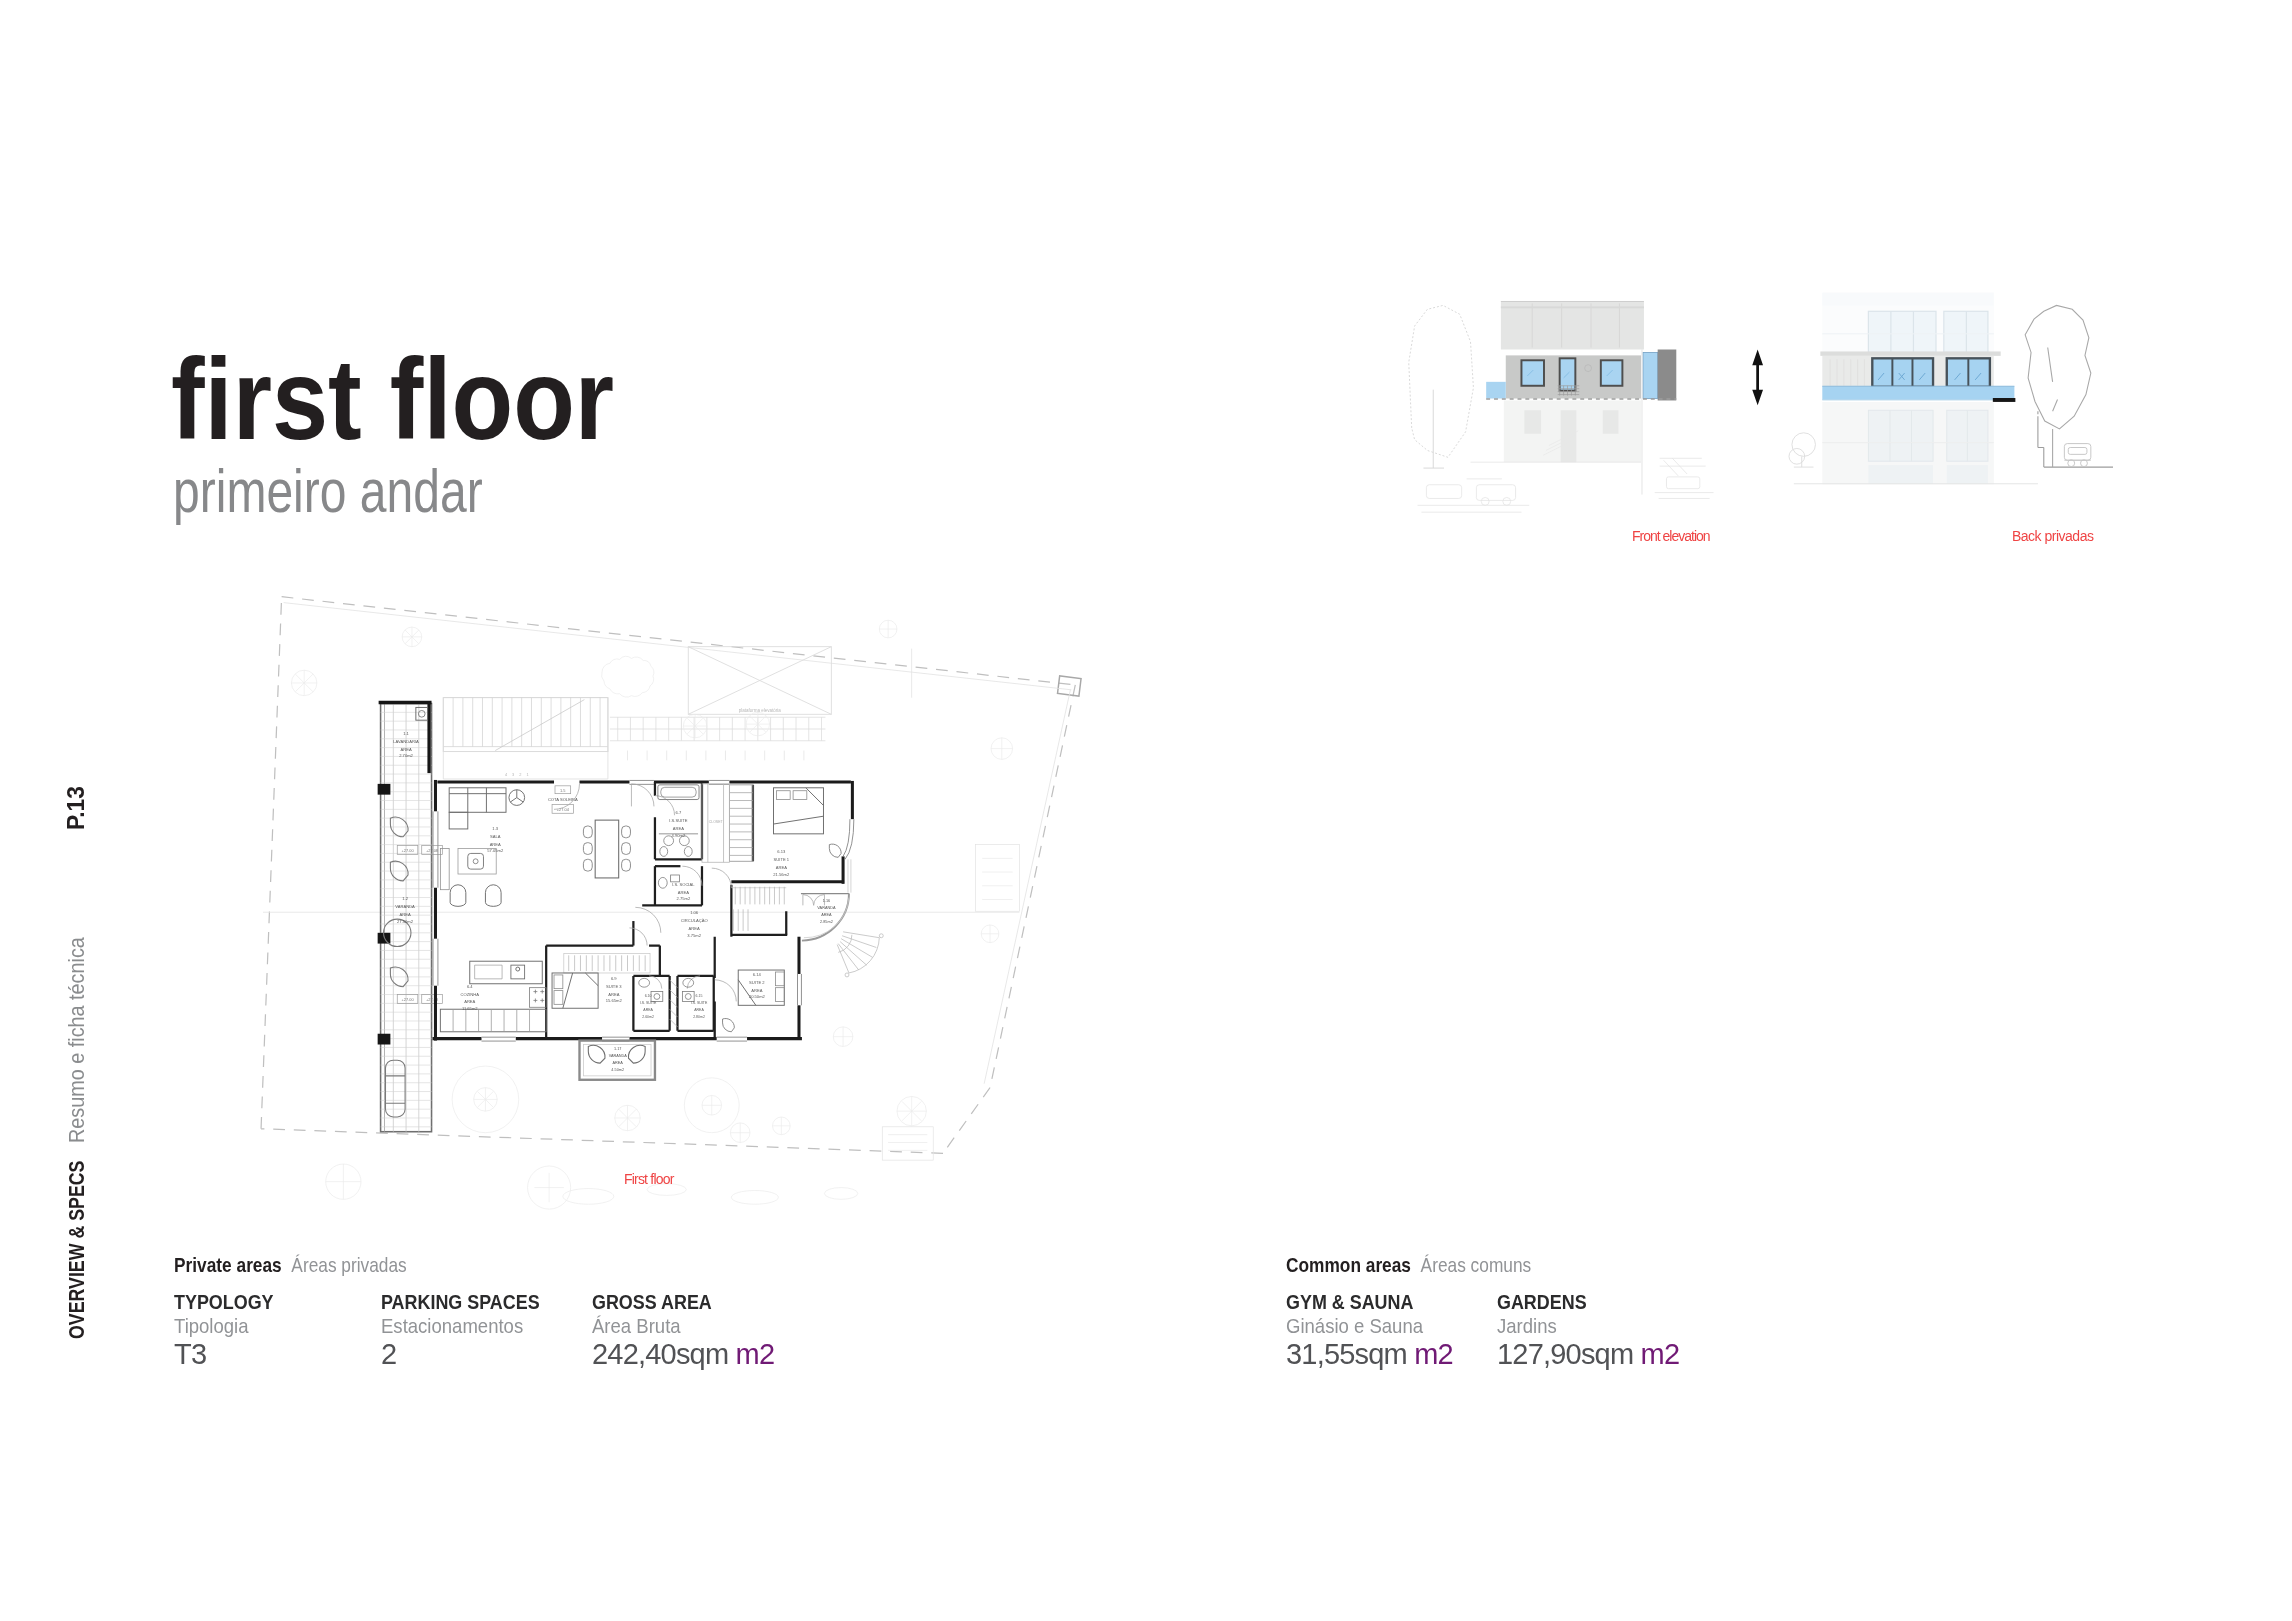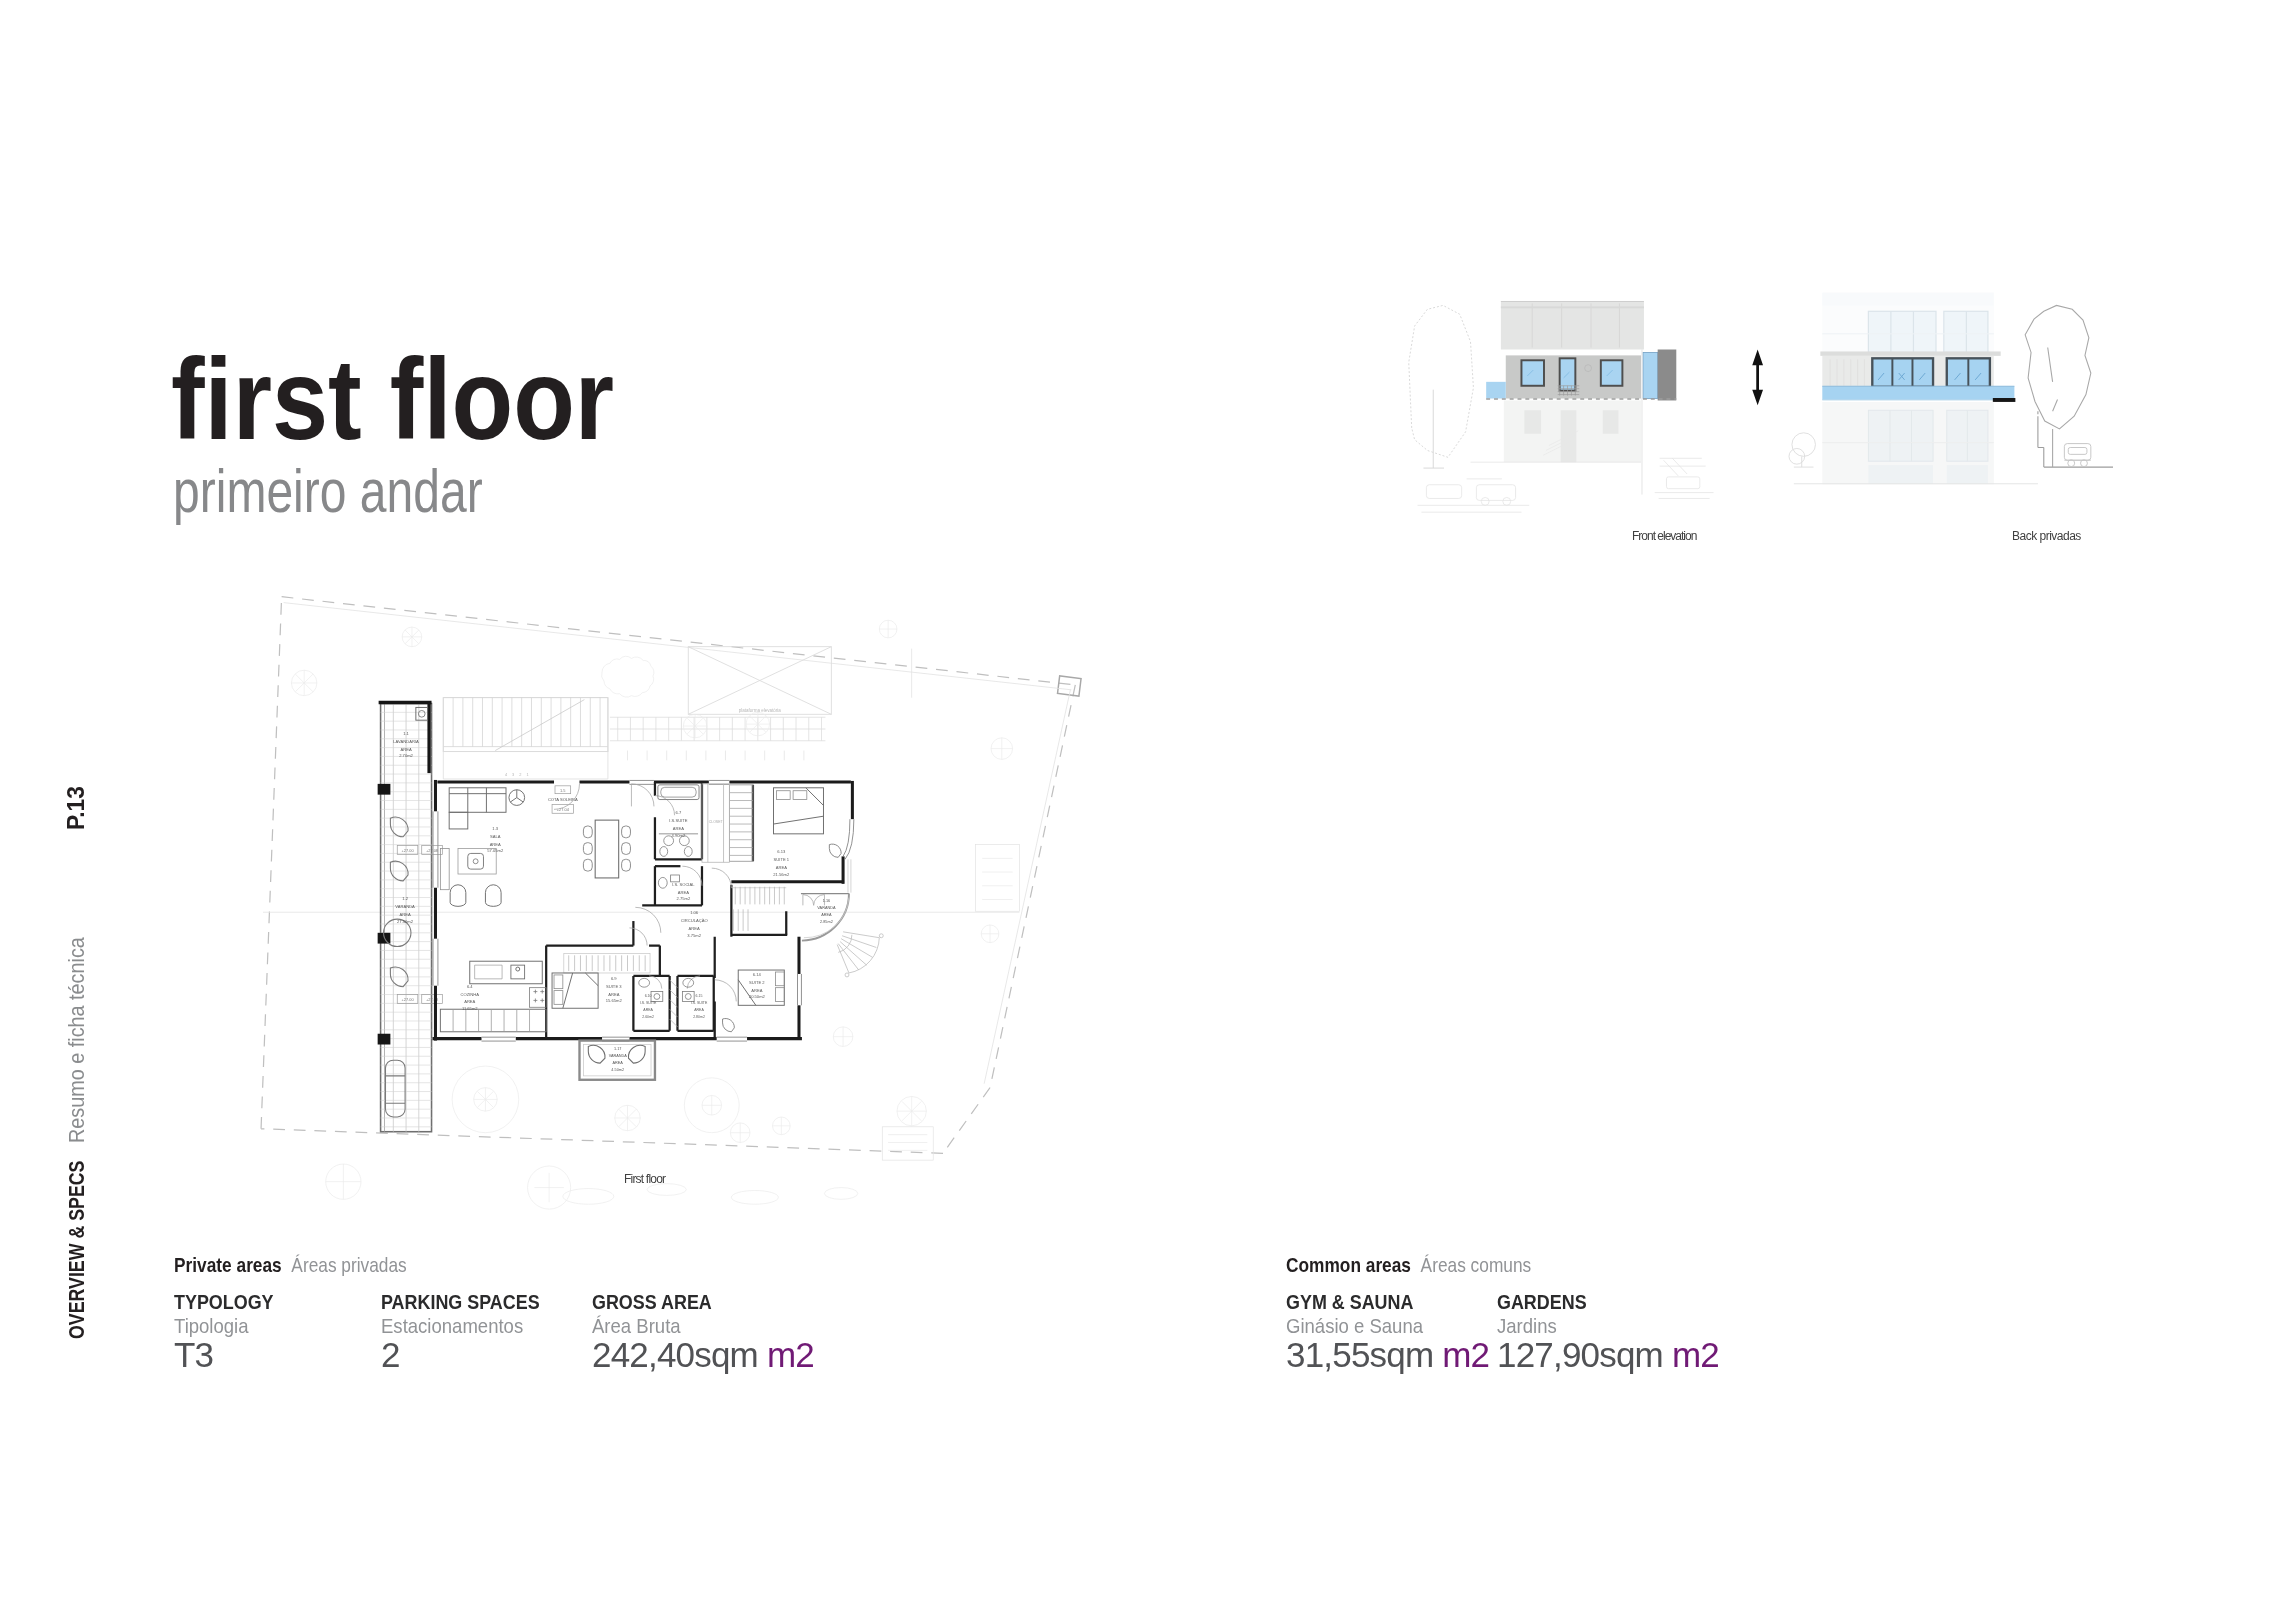--- a/index.html
+++ b/index.html
@@ -7,28 +7,28 @@
         font-family:"Liberation Sans",sans-serif;}
   .abs{position:absolute;}
   #title{left:171px;top:342px;font-size:115px;font-weight:bold;color:#231f20;line-height:115px;
          transform:scaleX(0.878);transform-origin:0 0;white-space:nowrap;}
   #subtitle{left:173px;top:461px;font-size:61px;color:#87888a;line-height:61px;
          transform:scaleX(0.7875);transform-origin:0 0;white-space:nowrap;}
   .vtext{position:absolute;transform-origin:0 0;transform:rotate(-90deg);white-space:nowrap;}
   #p13{left:64px;top:830px;font-size:24px;line-height:24.5px;font-weight:bold;color:#231f20;transform:rotate(-90deg) scaleX(0.95);}
   #ovwb{left:65px;top:1339px;font-size:22.5px;line-height:23.5px;font-weight:bold;color:#231f20;transform:rotate(-90deg) scaleX(0.79);}
   #ovwg{left:65px;top:1143px;font-size:22.5px;line-height:23.5px;color:#8a8c8e;transform:rotate(-90deg) scaleX(0.88);}
-  .cap{font-size:12px;color:#404040;line-height:21.6px;white-space:nowrap;}
+  .cap{font-size:14px;color:#ef4444;line-height:21.6px;white-space:nowrap;}
   .sechead{font-size:20.6px;line-height:23.5px;white-space:nowrap;transform:scaleX(0.84);transform-origin:0 0;}
   .sechead b{color:#231f20;}
   .sechead span{color:#919396;}
   .col{position:absolute;}
   .col .lab{font-size:20.6px;font-weight:bold;color:#2b2b2c;line-height:23.5px;white-space:nowrap;transform:scaleX(0.87);transform-origin:0 0;}
   .col .sub{font-size:20.6px;color:#919396;line-height:23.5px;white-space:nowrap;transform:scaleX(0.9);transform-origin:0 0;}
-  .col .val{font-size:35px;color:#515255;line-height:33px;margin-top:1px;white-space:nowrap;letter-spacing:-0.8px;}
+  .col .val{font-size:29px;color:#515255;line-height:33px;margin-top:1px;white-space:nowrap;letter-spacing:-0.8px;}
   .col .val .m2{color:#701a75;}
 </style>
 </head>
 <body>
 <div id="page">
 
   <div class="abs" id="title">first floor</div>
 
   <div class="abs" id="subtitle">primeiro andar</div>
 

